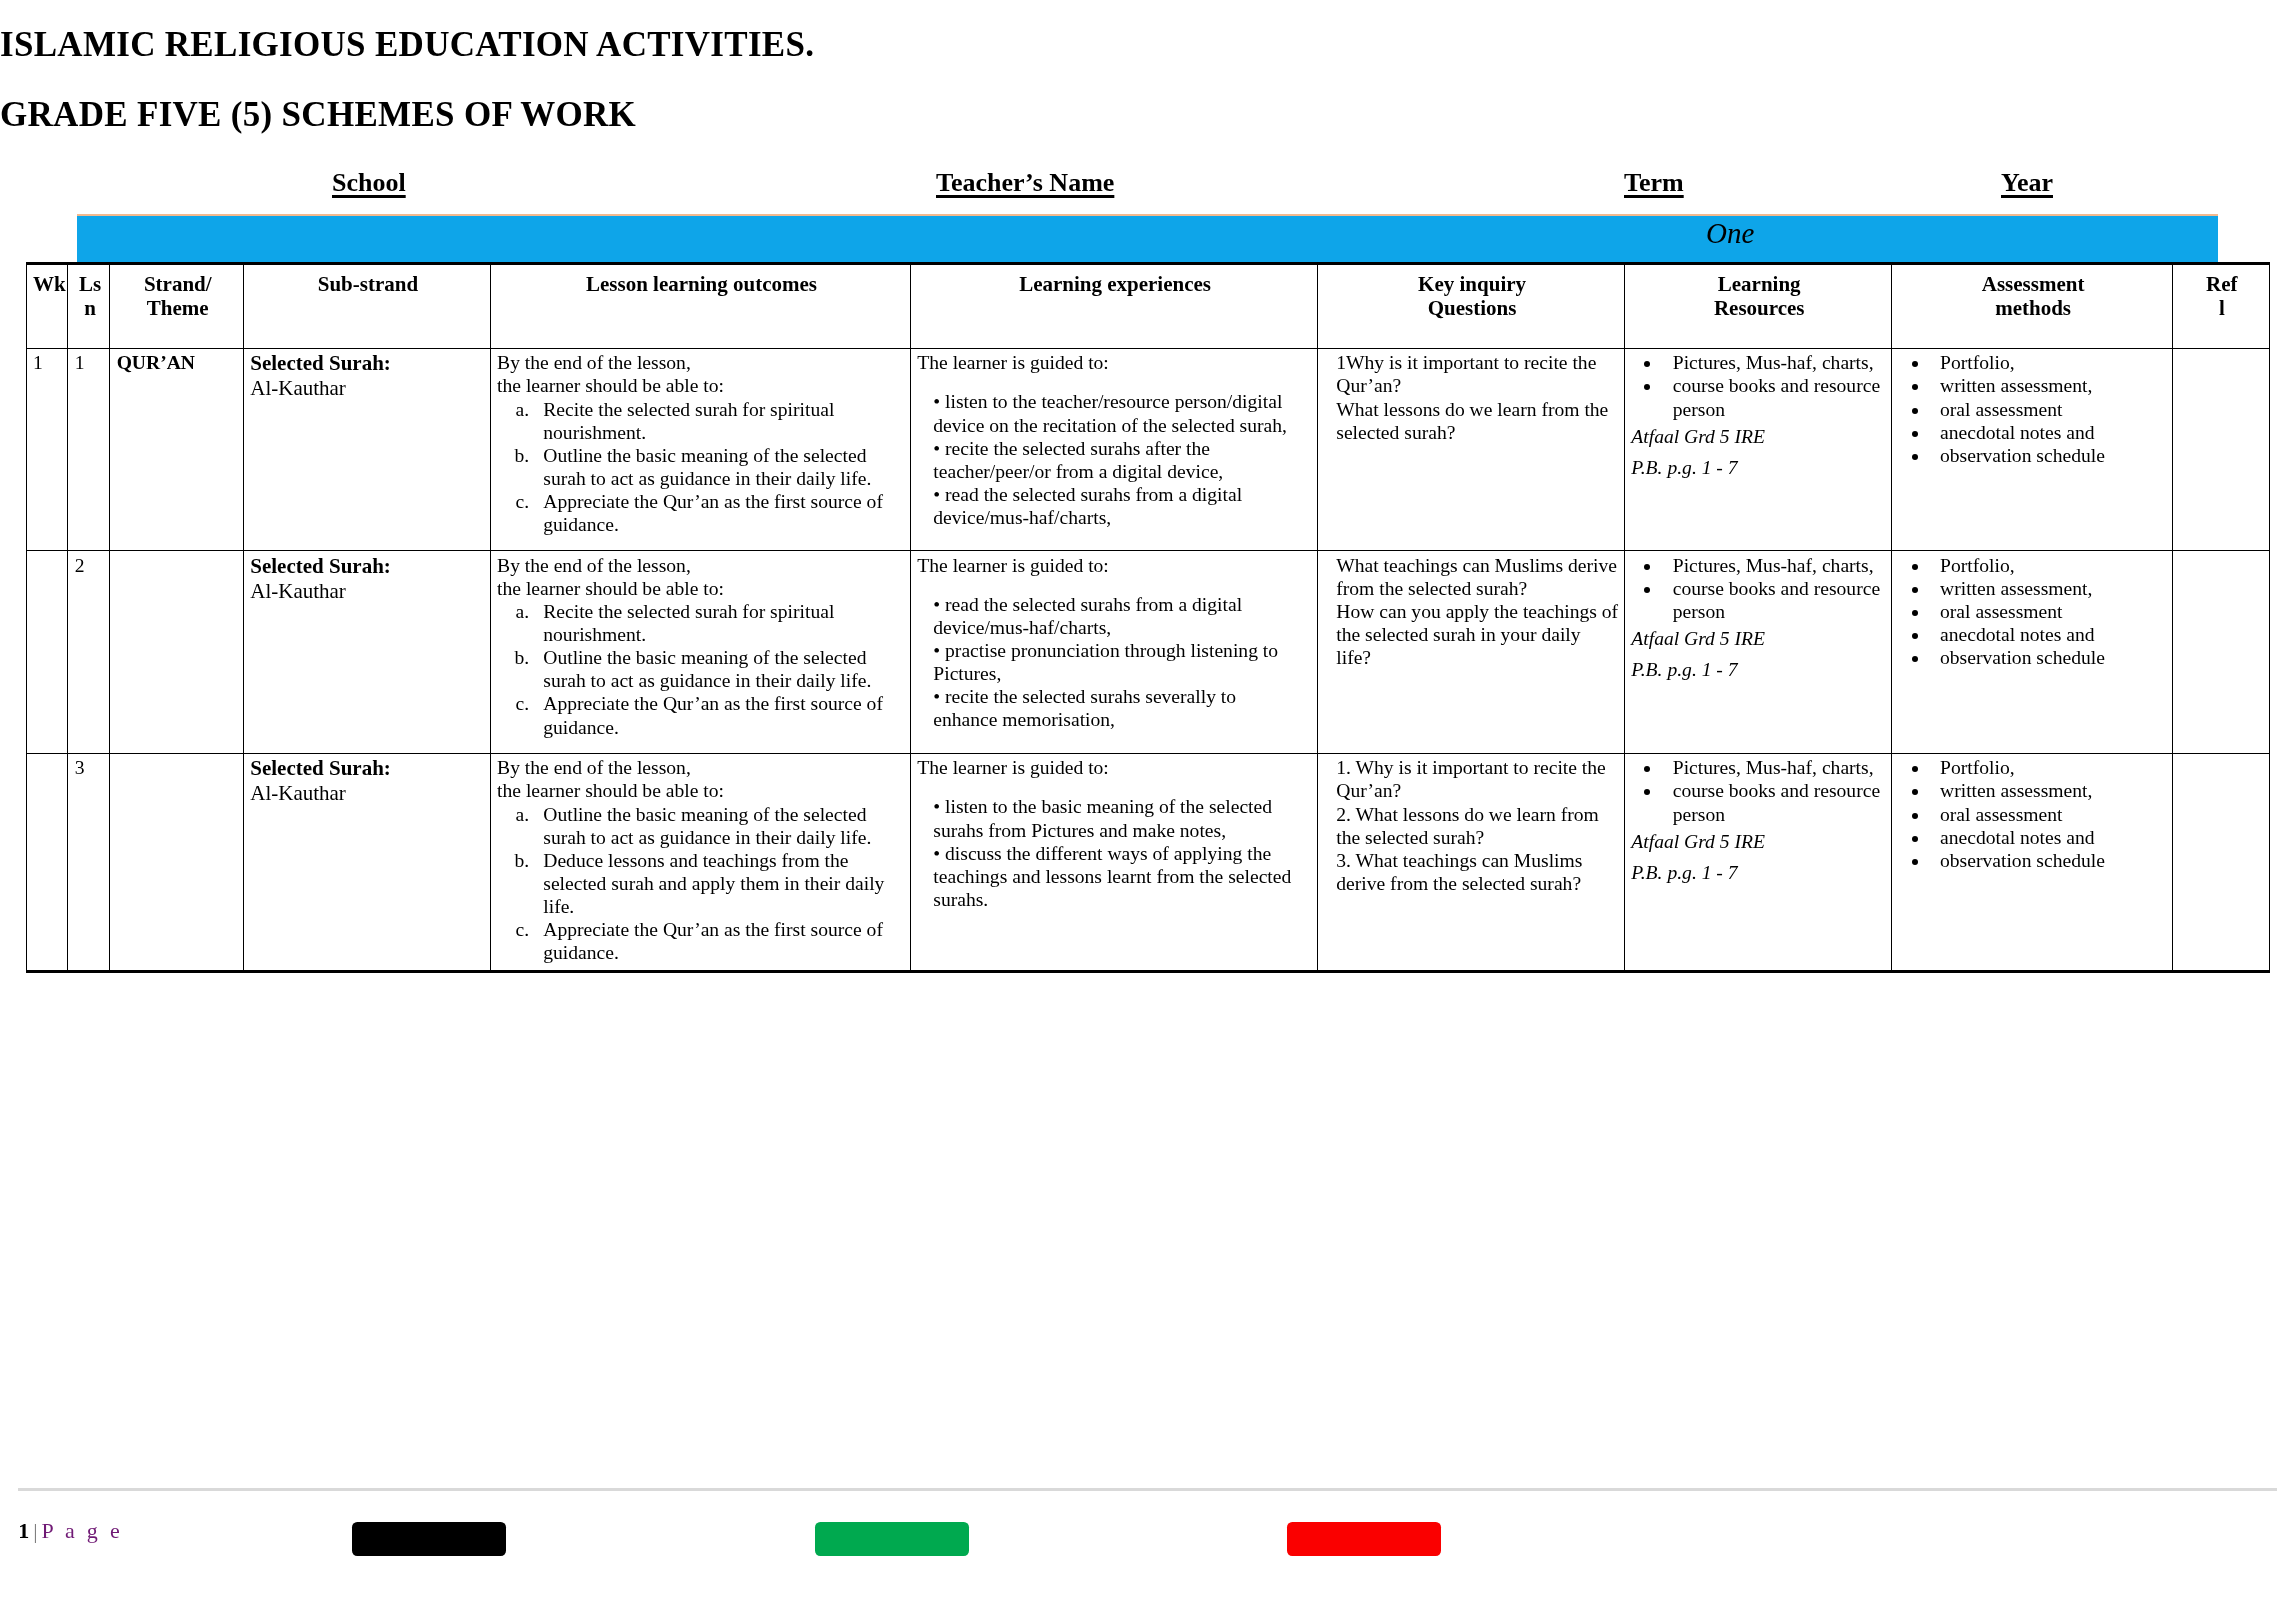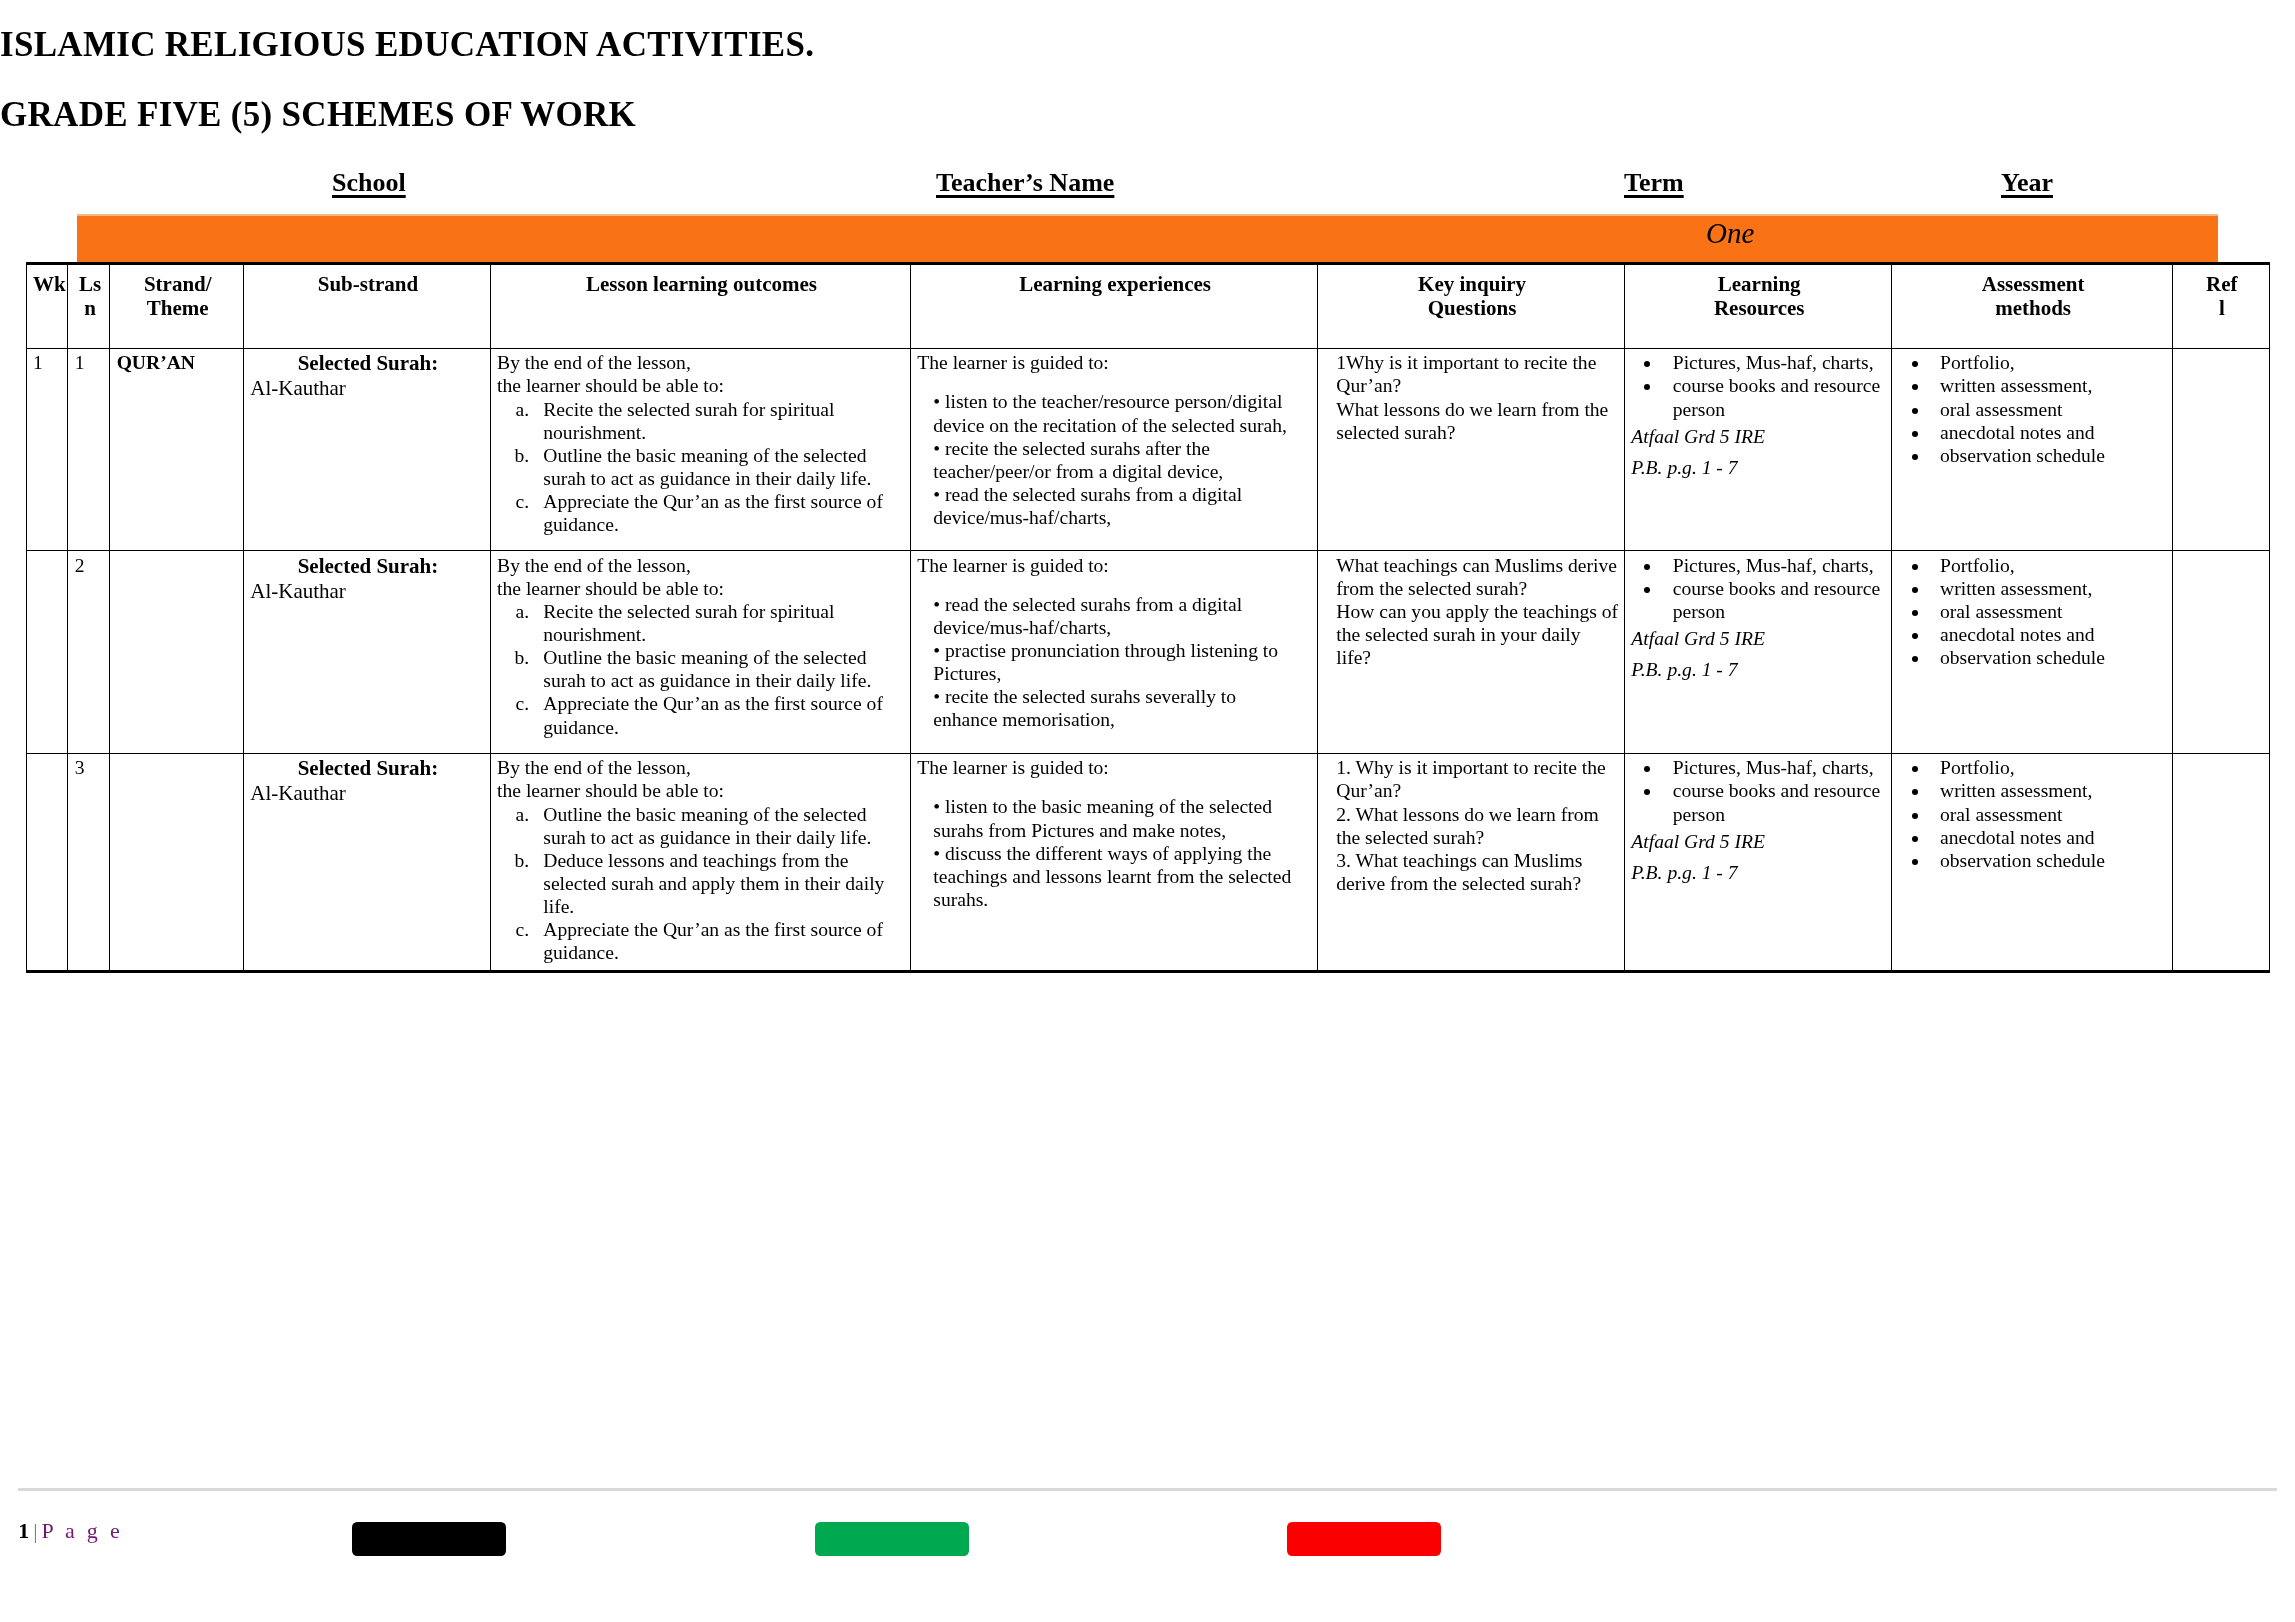--- a/index.html
+++ b/index.html
@@ -98,21 +98,21 @@
   col.c-sub   { width: 242px; }
   col.c-llo   { width: 412px; }
   col.c-lexp  { width: 399px; }
   col.c-kiq   { width: 301px; }
   col.c-lres  { width: 262px; }
   col.c-assess{ width: 275px; }
   col.c-ref   { width: 95px; }
   .cell-wk, .cell-lsn { font-size: 21px; padding-left: 9.2px; }
   .cell-strand { font-weight: bold; font-size: 21px; padding-left: 5.2px;}
 
-  .sub-head { font-weight: bold; display: block; text-align: center; font-size: 21px;}
+  .sub-head { font-weight: bold; display: block; font-size: 21px;}
   .sub-sub  { display: block; text-align: left; font-size: 21px; }
 
   
   ol.alpha {
     list-style-type: lower-alpha;
     margin: 0;
     padding-left: 37px;
   }
   ol.alpha > li {
     margin: 0 0 0 0;
@@ -184,21 +184,21 @@
 <h1 class="doc-title" id="title-1">ISLAMIC RELIGIOUS EDUCATION ACTIVITIES.</h1>
 <h1 class="doc-title" id="title-2">GRADE FIVE (5) SCHEMES OF WORK</h1>
 
 <div class="field-row">
   <span class="field-label" id="field-school">School</span>
   <span class="field-label" id="field-teacher">Teacher’s Name</span>
   <span class="field-label" id="field-term">Term</span>
   <span class="field-label" id="field-year">Year</span>
 </div>
 
-<div class="peach-band" style="background: #f97316;">
+<div class="peach-band" style="background: #0ea5e9;">
   <span class="peach-value">One</span>
 </div>
 
 <table class="schemes">
   <colgroup>
     <col class="c-wk">
       <col class="c-lsn">
       <col class="c-strand">
       <col class="c-sub">
     <col class="c-llo">

